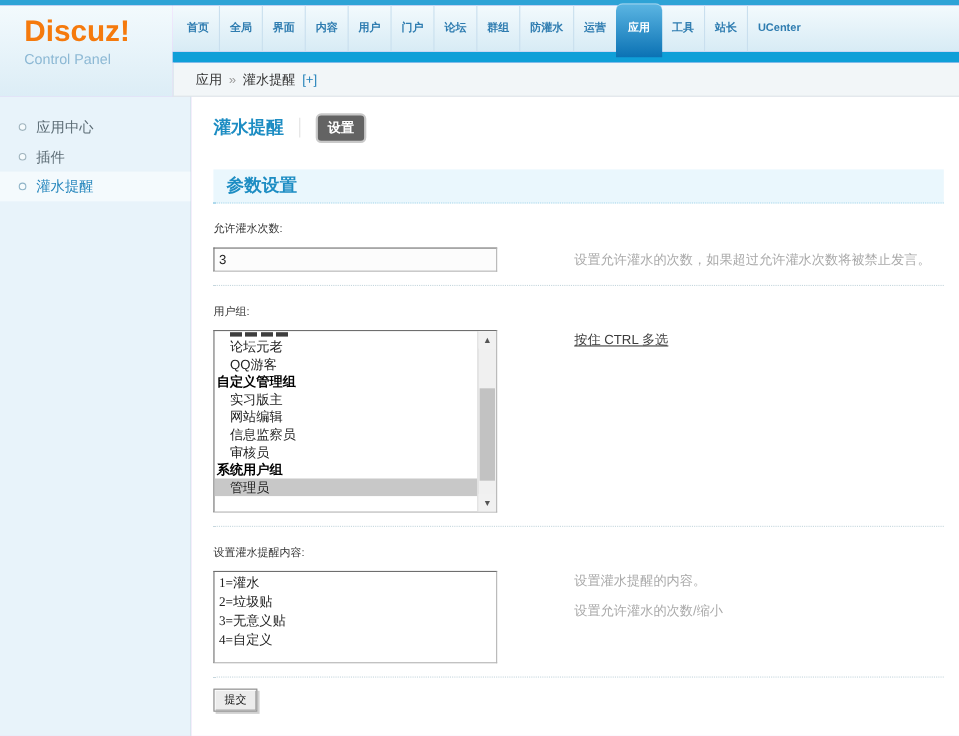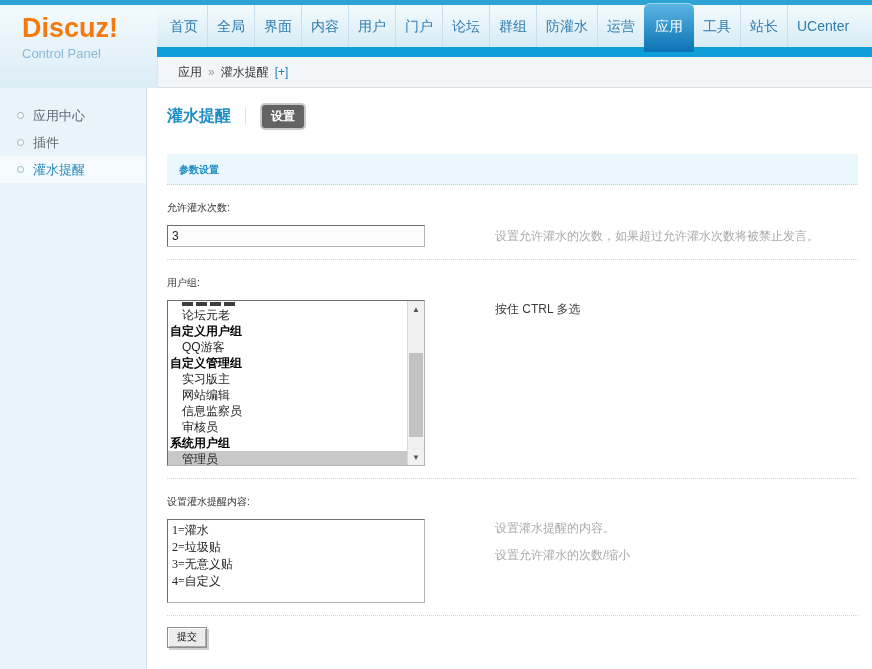--- a/index.html
+++ b/index.html
@@ -11,61 +11,61 @@
   .topstrip { height:5px; background:#2ea3d6; }
 
   
   .header-row { display:flex; height:83px; }
   .logo-zone { width:157px; background:linear-gradient(#f3fafd,#dcedf6); padding:8px 0 0 22px; }
   .logo { color:#f57a0d; font-size:27px; font-weight:bold; letter-spacing:0; }
   .logo-sub { color:#8cb8d4; font-size:13px; margin-top:2px; }
   .header-right { flex:1; display:flex; flex-direction:column; min-width:0; }
 
   .top-nav { height:42px; background:linear-gradient(#f3fafd,#d7ebf5); display:flex; align-items:center; padding-left:4px; position:relative; z-index:2; overflow:visible; }
-  .nav-item { color:#2e7cb0; font-size:14px; font-weight:normal; padding:0 9px; line-height:42px; height:42px; cursor:pointer; text-decoration:none; white-space:nowrap; }
+  .nav-item { color:#2e7cb0; font-size:10px; font-weight:bold; padding:0 9px; line-height:42px; height:42px; cursor:pointer; text-decoration:none; white-space:nowrap; }
   .nav-item + .nav-item { border-left:1px solid #c9dfee; }
   .nav-item.active {
     background:linear-gradient(#5cb6e3,#0b72b4);
     color:#fff; height:49px; line-height:46px; margin-top:3px;
     border-radius:6px 6px 0 0; border-left:none; padding:0 11px;
     box-shadow:inset 0 1px 0 rgba(255,255,255,.4);
   }
   .nav-item.active + .nav-item { border-left:none; }
 
   .blue-bar { height:10px; background:#0f9fd8; }
   .breadcrumb { height:31px; background:#f2f6f8; border-bottom:1px solid #d9e1e5; border-left:1px solid #d9e6ec; display:flex; align-items:center; padding-left:20px; font-size:12px; color:#444; gap:6px; }
   .breadcrumb .sep { color:#999; }
   .breadcrumb .crumb { color:#333; cursor:pointer; }
   .breadcrumb .expand { color:#2180b8; cursor:pointer; }
 
   
   .body-row { display:flex; height:581px; }
-  .sidebar { width:147px; background:#e8f3fa; border-right:1px solid #d2e2ea; padding-top:14px; }
+  .sidebar { width:174px; background:#e8f3fa; border-right:1px solid #d2e2ea; padding-top:14px; }
   .side-item { display:flex; align-items:center; height:27px; padding-left:17px; font-size:13px; color:#5b6b74; cursor:pointer; }
   .side-item .bullet { width:7px; height:7px; border:1px solid #9fb3bd; border-radius:50%; background:#f6fbfd; margin-right:9px; flex:none; }
   .side-item.active { background:#f4fafd; color:#2385bc; }
   .side-item.active .bullet { border-color:#8fb4c8; }
 
   .content { flex:1; background:#fff; padding:16px 14px 0 20px; min-width:0; }
 
   .title-row { display:flex; align-items:center; height:24px; }
   .page-title { color:#1d8dc3; font-size:16px; font-weight:bold; }
   .vdiv { width:1px; height:18px; background:#e2e2e2; margin:0 14px; }
   .settings-tab { background:#636363; color:#fff; font-size:12px; font-weight:bold; padding:3px 9px; border:2px solid #c9c9c9; border-radius:5px; cursor:pointer; text-decoration:none; }
 
-  .section-bar { margin-top:26px; height:31px; line-height:31px; background:#eaf7fd; color:#1d8dc3; font-size:10px; font-weight:bold; padding-left:12px; border-bottom:1px dotted #aed9ec; }
+  .section-bar { margin-top:26px; height:31px; line-height:31px; background:#eaf7fd; color:#1d8dc3; font-size:16px; font-weight:bold; padding-left:12px; border-bottom:1px dotted #aed9ec; }
 
   .form-row { border-bottom:1px dotted #c5d6dd; padding:16px 0 12px 0; }
   .flabel { font-size:10px; font-weight:normal; color:#333; margin-bottom:10px; }
   .ctrl-row { display:flex; align-items:flex-start; }
   .ctrl-row.center { align-items:center; }
 
   .text-input { width:258px; height:22px; border:1px solid; border-color:#6e6e6e #b4b4b4 #b4b4b4 #6e6e6e; background:#fcfcfc; font-size:12px; padding:0 4px; font-family:"Liberation Sans","DejaVu Sans",sans-serif; color:#222; }
   .hint { color:#a9a9a9; font-size:12px; margin-left:70px; line-height:18px; }
-  .hint.dark { color:#3c3c3c; }
+  .hint.dark { color:#3c3c3c;text-decoration:underline; }
   .hints .hint { display:block; }
   .hints .hint + .hint { margin-top:9px; }
 
   
   .listbox { width:258px; height:166px; border:1px solid; border-color:#6e6e6e #b4b4b4 #b4b4b4 #6e6e6e; background:#fff; display:flex; overflow:hidden; }
   .list-items { flex:1; overflow:hidden; font-size:12px; color:#222; padding-top:0; }
   .list-items::before { content:""; display:block; height:4px; width:55px; margin:1px 0 1px 14px;
     background:repeating-linear-gradient(90deg,#3d3d3d 0 11px,transparent 11px 14px); }
   .opt { height:16px; line-height:16px; padding-left:14px; white-space:nowrap; cursor:default; }
   .opt.group { font-weight:bold; color:#000; padding-left:2px; }
@@ -151,21 +151,20 @@
           <div class="hint">设置允许灌水的次数，如果超过允许灌水次数将被禁止发言。</div>
         </div>
       </div>
 
       <div class="form-row">
         <div class="flabel">用户组:</div>
         <div class="ctrl-row">
           <div class="listbox">
             <div class="list-items">
                 <div class="opt member">论坛元老</div>
-                <div class="opt group">自定义用户组</div>
                 <div class="opt member">QQ游客</div>
                 <div class="opt group">自定义管理组</div>
                 <div class="opt member">实习版主</div>
                 <div class="opt member">网站编辑</div>
                 <div class="opt member">信息监察员</div>
                 <div class="opt member">审核员</div>
                 <div class="opt group">系统用户组</div>
                 <div class="opt member selected">管理员</div>
               </div>
             <div class="scrollbar">

